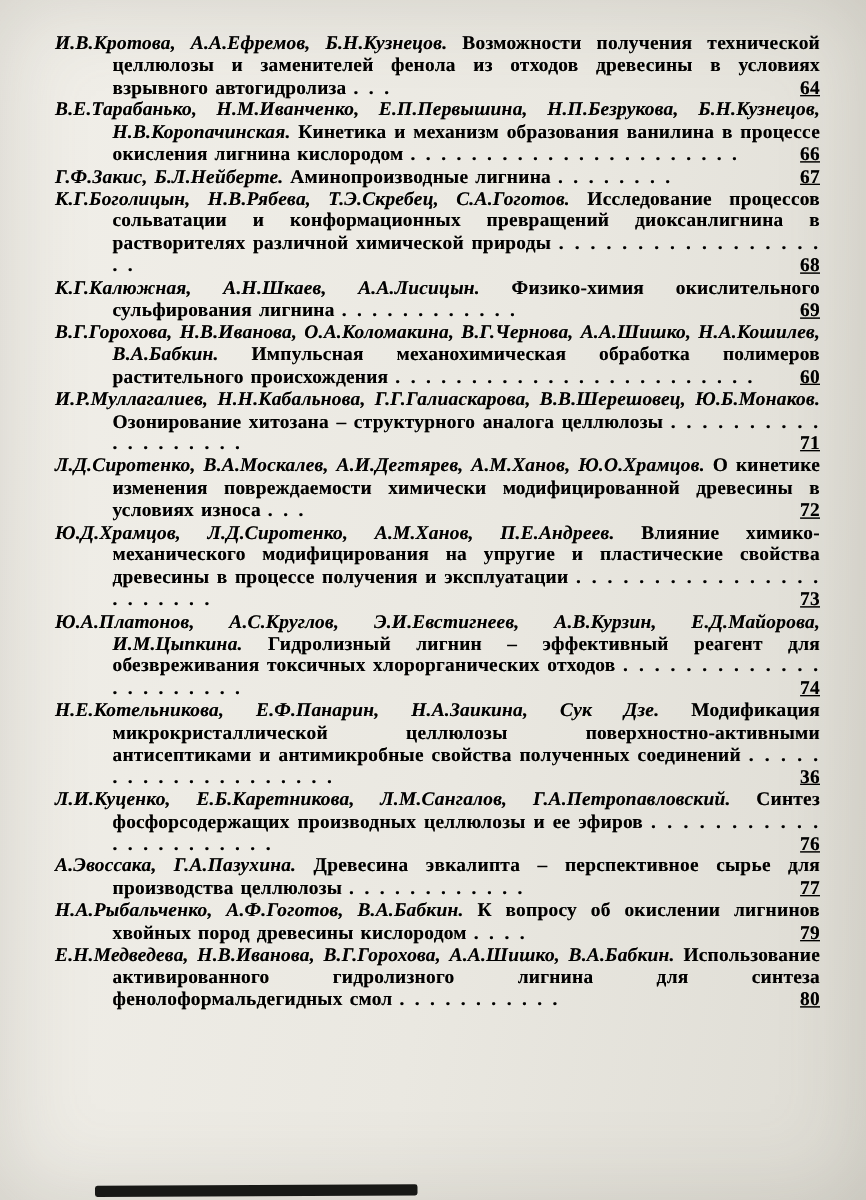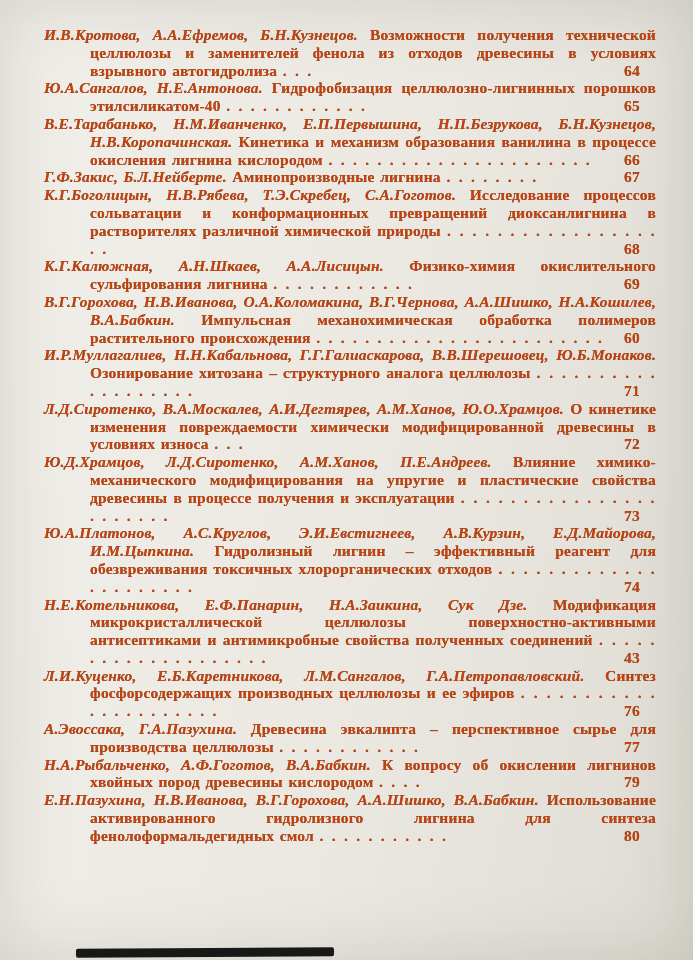--- a/index.html
+++ b/index.html
@@ -18,21 +18,21 @@
     position: absolute;
     inset: 0;
     background: linear-gradient(100deg, #f1efe9 0%, #eae8e1 55%, #dedcd4 100%);
     box-shadow: inset 0 0 70px rgba(110, 105, 92, 0.22);
   }
   .toc {
     position: absolute;
     left: 44px;
     top: 26px;
     width: 612px;
-    color: #c2410c;
+    color: #000000;
     font-weight: 700;
     font-size: 15.5px;
     line-height: 17.8px;
     letter-spacing: 0.2px;
     text-shadow: 0 0 0.4px rgba(20, 16, 10, 0.55);
   }
   .entry {
     position: relative;
     text-align: justify;
     padding-left: 46px;
@@ -44,54 +44,54 @@
   }
   .title {
     font-style: normal;
   }
   .dots {
     letter-spacing: 1.5px;
     white-space: normal;
   }
   .pagenum {
     position: absolute;
-    right: 16px;
+    right: 0;
     bottom: 0;
     font-style: normal;
     text-indent: 0;
     background: transparent;
+    text-decoration: underline;
   }
   .scan-artifact {
     position: absolute;
     left: 76px;
     bottom: 3px;
     width: 258px;
     height: 9px;
     background: #181816;
     border-radius: 2px;
     transform: rotate(-0.3deg);
   }
 </style>
 </head>
 <body>
 
 <div class="paper"></div>
 
 <div class="toc">
     <div class="entry"><span class="authors">И.В.Кротова, А.А.Ефремов, Б.Н.Кузнецов.</span> <span class="title">Возможности получения технической целлюлозы и заменителей фенола из отходов древесины в условиях взрывного автогидролиза</span> <span class="dots">. . .</span><span class="pagenum">64</span></div>
-    <div class="entry"><span class="authors">Ю.А.Сангалов, Н.Е.Антонова.</span> <span class="title">Гидрофобизация целлюлозно-лигнинных порошков этилсиликатом-40</span> <span class="dots">. . . . . . . . . . . .</span><span class="pagenum">65</span></div>
     <div class="entry"><span class="authors">В.Е.Тарабанько, Н.М.Иванченко, Е.П.Первышина, Н.П.Безрукова, Б.Н.Кузнецов, Н.В.Коропачинская.</span> <span class="title">Кинетика и механизм образования ванилина в процессе окисления лигнина кислородом</span> <span class="dots">. . . . . . . . . . . . . . . . . . . . . .</span><span class="pagenum">66</span></div>
     <div class="entry"><span class="authors">Г.Ф.Закис, Б.Л.Нейберте.</span> <span class="title">Аминопроизводные лигнина</span> <span class="dots">. . . . . . . .</span><span class="pagenum">67</span></div>
     <div class="entry"><span class="authors">К.Г.Боголицын, Н.В.Рябева, Т.Э.Скребец, С.А.Гоготов.</span> <span class="title">Исследование процессов сольватации и конформационных превращений диоксанлигнина в растворителях различной химической природы</span> <span class="dots">. . . . . . . . . . . . . . . . . . .</span><span class="pagenum">68</span></div>
     <div class="entry"><span class="authors">К.Г.Калюжная, А.Н.Шкаев, А.А.Лисицын.</span> <span class="title">Физико-химия окислительного сульфирования лигнина</span> <span class="dots">. . . . . . . . . . . .</span><span class="pagenum">69</span></div>
     <div class="entry"><span class="authors">В.Г.Горохова, Н.В.Иванова, О.А.Коломакина, В.Г.Чернова, А.А.Шишко, Н.А.Кошилев, В.А.Бабкин.</span> <span class="title">Импульсная механохимическая обработка полимеров растительного происхождения</span> <span class="dots">. . . . . . . . . . . . . . . . . . . . . . . .</span><span class="pagenum">60</span></div>
     <div class="entry"><span class="authors">И.Р.Муллагалиев, Н.Н.Кабальнова, Г.Г.Галиаскарова, В.В.Шерешовец, Ю.Б.Монаков.</span> <span class="title">Озонирование хитозана – структурного аналога целлюлозы</span> <span class="dots">. . . . . . . . . . . . . . . . . . .</span><span class="pagenum">71</span></div>
     <div class="entry"><span class="authors">Л.Д.Сиротенко, В.А.Москалев, А.И.Дегтярев, А.М.Ханов, Ю.О.Храмцов.</span> <span class="title">О кинетике изменения повреждаемости химически модифицированной древесины в условиях износа</span> <span class="dots">. . .</span><span class="pagenum">72</span></div>
     <div class="entry"><span class="authors">Ю.Д.Храмцов, Л.Д.Сиротенко, А.М.Ханов, П.Е.Андреев.</span> <span class="title">Влияние химико-механического модифицирования на упругие и пластические свойства древесины в процессе получения и эксплуатации</span> <span class="dots">. . . . . . . . . . . . . . . . . . . . . . .</span><span class="pagenum">73</span></div>
     <div class="entry"><span class="authors">Ю.А.Платонов, А.С.Круглов, Э.И.Евстигнеев, А.В.Курзин, Е.Д.Майорова, И.М.Цыпкина.</span> <span class="title">Гидролизный лигнин – эффективный реагент для обезвреживания токсичных хлорорганических отходов</span> <span class="dots">. . . . . . . . . . . . . . . . . . . . . .</span><span class="pagenum">74</span></div>
-    <div class="entry"><span class="authors">Н.Е.Котельникова, Е.Ф.Панарин, Н.А.Заикина, Сук Дзе.</span> <span class="title">Модификация микрокристаллической целлюлозы поверхностно-активными антисептиками и антимикробные свойства полученных соединений</span> <span class="dots">. . . . . . . . . . . . . . . . . . . .</span><span class="pagenum">43</span></div>
+    <div class="entry"><span class="authors">Н.Е.Котельникова, Е.Ф.Панарин, Н.А.Заикина, Сук Дзе.</span> <span class="title">Модификация микрокристаллической целлюлозы поверхностно-активными антисептиками и антимикробные свойства полученных соединений</span> <span class="dots">. . . . . . . . . . . . . . . . . . . .</span><span class="pagenum">36</span></div>
     <div class="entry"><span class="authors">Л.И.Куценко, Е.Б.Каретникова, Л.М.Сангалов, Г.А.Петропавловский.</span> <span class="title">Синтез фосфорсодержащих производных целлюлозы и ее эфиров</span> <span class="dots">. . . . . . . . . . . . . . . . . . . . . .</span><span class="pagenum">76</span></div>
     <div class="entry"><span class="authors">А.Эвоссака, Г.А.Пазухина.</span> <span class="title">Древесина эвкалипта – перспективное сырье для производства целлюлозы</span> <span class="dots">. . . . . . . . . . . .</span><span class="pagenum">77</span></div>
     <div class="entry"><span class="authors">Н.А.Рыбальченко, А.Ф.Гоготов, В.А.Бабкин.</span> <span class="title">К вопросу об окислении лигнинов хвойных пород древесины кислородом</span> <span class="dots">. . . .</span><span class="pagenum">79</span></div>
-    <div class="entry"><span class="authors">Е.Н.Пазухина, Н.В.Иванова, В.Г.Горохова, А.А.Шишко, В.А.Бабкин.</span> <span class="title">Использование активированного гидролизного лигнина для синтеза фенолоформальдегидных смол</span> <span class="dots">. . . . . . . . . . .</span><span class="pagenum">80</span></div>
+    <div class="entry"><span class="authors">Е.Н.Медведева, Н.В.Иванова, В.Г.Горохова, А.А.Шишко, В.А.Бабкин.</span> <span class="title">Использование активированного гидролизного лигнина для синтеза фенолоформальдегидных смол</span> <span class="dots">. . . . . . . . . . .</span><span class="pagenum">80</span></div>
   </div>
 
 <div class="scan-artifact"></div>
 
 </body></html>

